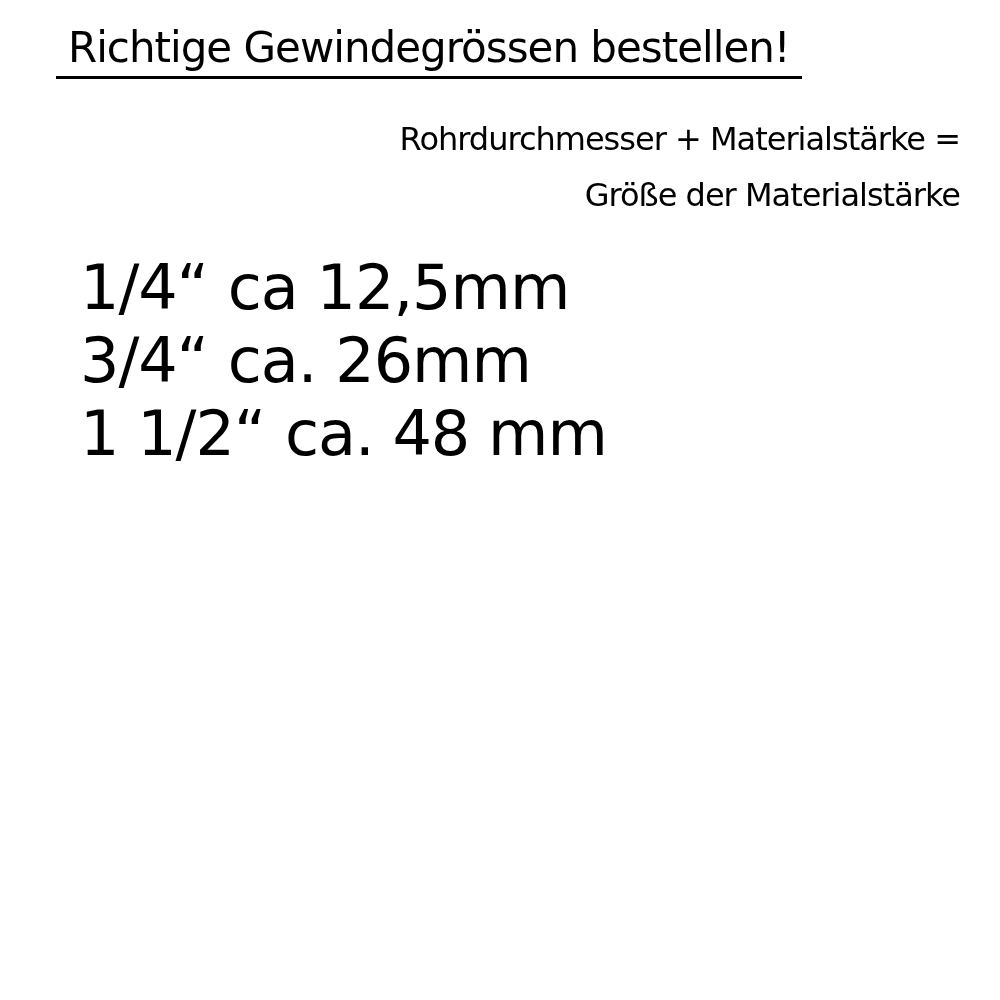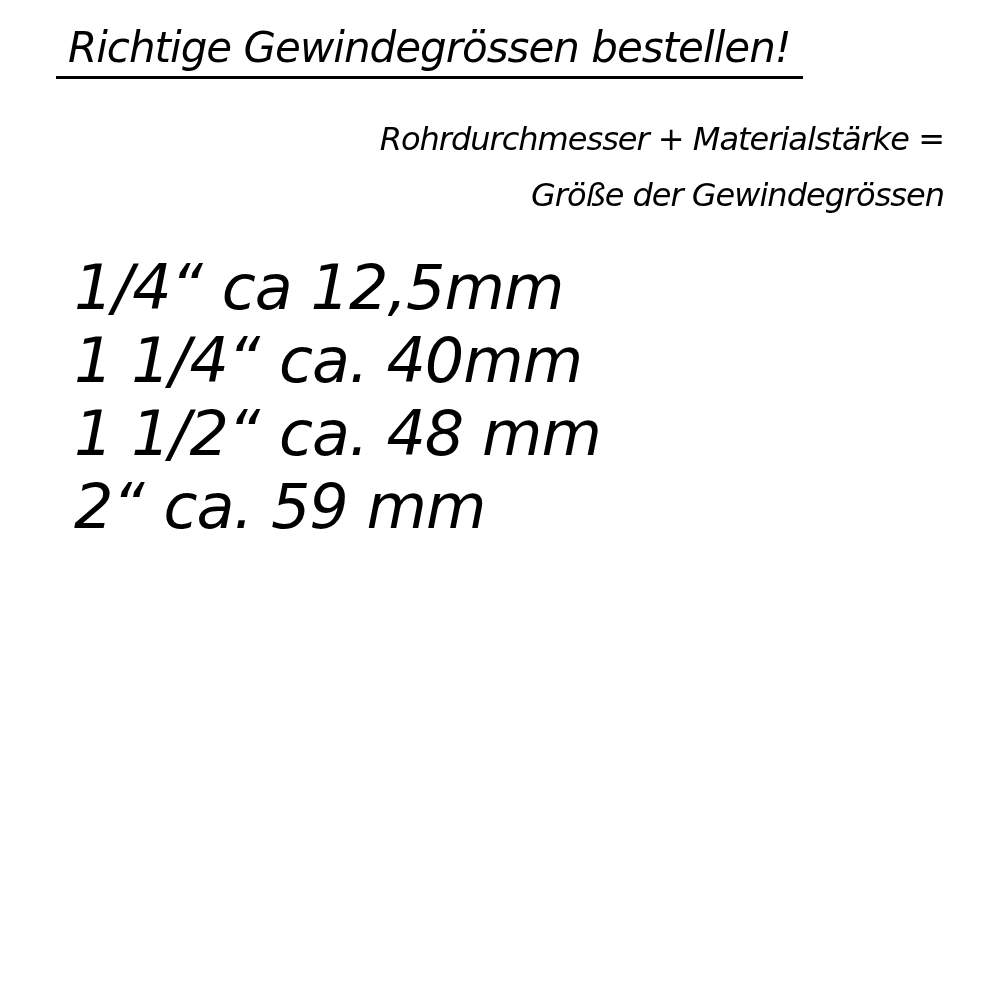--- a/index.html
+++ b/index.html
@@ -13,22 +13,21 @@
     overflow: hidden;
     color: #000000;
     font-family: "DejaVu Sans", "Liberation Sans", sans-serif;
     -webkit-font-smoothing: antialiased;
   }
   .doc {
     position: relative;
     width: 1000px;
     height: 712px;
     box-sizing: border-box;
-    padding: 24px 56px 0 64px;
-    font-style: italic;
+    padding: 24px 40px 0 64px;
   }
   .title {
     display: inline-block;
     margin: 0 0 0 -8px;
     font-size: 42px;
     font-weight: 400;
     line-height: 1.12;
     letter-spacing: -1px;
     border-bottom: 3px solid #000;
     padding: 0 12px 5px 12px;
@@ -36,52 +35,49 @@
   }
   .subtitle {
     margin: 32px 0 0 2px;
     font-size: 32px;
     line-height: 56px;
     letter-spacing: -1px;
     white-space: nowrap;
     text-align: right;
   }
   .size-list {
-    margin: 28px 0 0 8px;
+    margin: 28px 0 0 14px;
     padding: 0 0 0 2px;
     list-style: none;
     font-size: 62px;
     line-height: 73px;
     letter-spacing: -1px;
     white-space: nowrap;
   }
   .size-row .thread {
     margin-right: 0.32em;
   }
 </style>
 </head>
 <body>
 
 <div class="doc">
 
   <h1 class="title">Richtige Gewindegrössen bestellen!</h1>
 
   <p class="subtitle">
     <span>Rohrdurchmesser + Materialstärke =</span><br>
-    <span>Größe der Gewindegrössen</span>
+    <span>Größe der Materialstärke</span>
   </p>
 
   <ul class="size-list">
     <li class="size-row">
       <span class="thread">1/4“</span><span class="approx">ca 12,5mm</span>
     </li>
     <li class="size-row">
-      <span class="thread">1 1/4“</span><span class="approx">ca. 40mm</span>
+      <span class="thread">3/4“</span><span class="approx">ca. 26mm</span>
     </li>
     <li class="size-row">
       <span class="thread">1 1/2“</span><span class="approx">ca. 48 mm</span>
-    </li>
-    <li class="size-row">
-      <span class="thread">2“</span><span class="approx">ca. 59 mm</span>
     </li>
   </ul>
 
 </div>
 
 </body></html>

